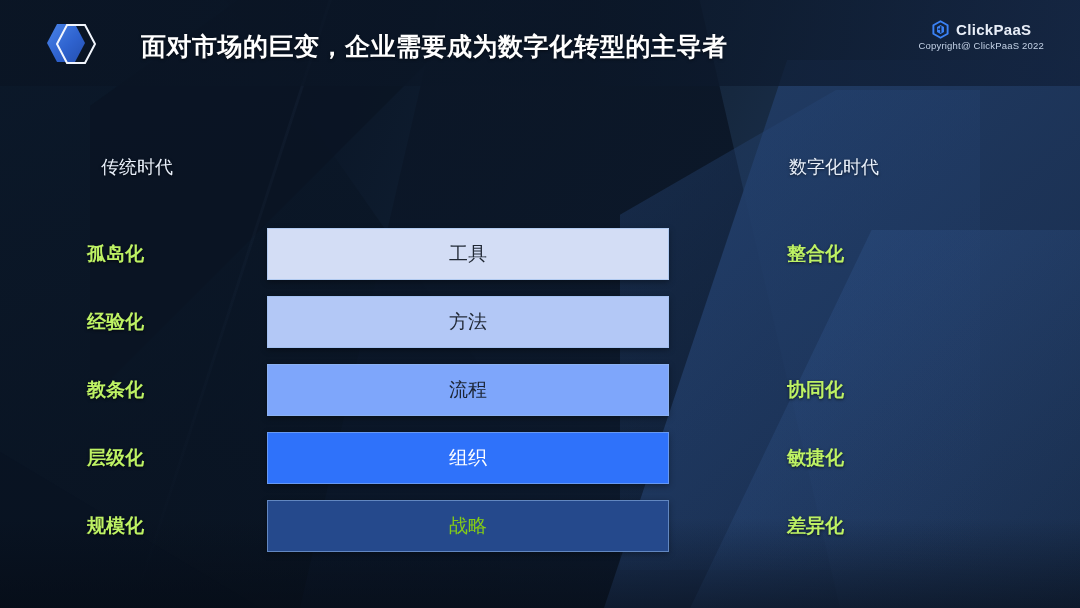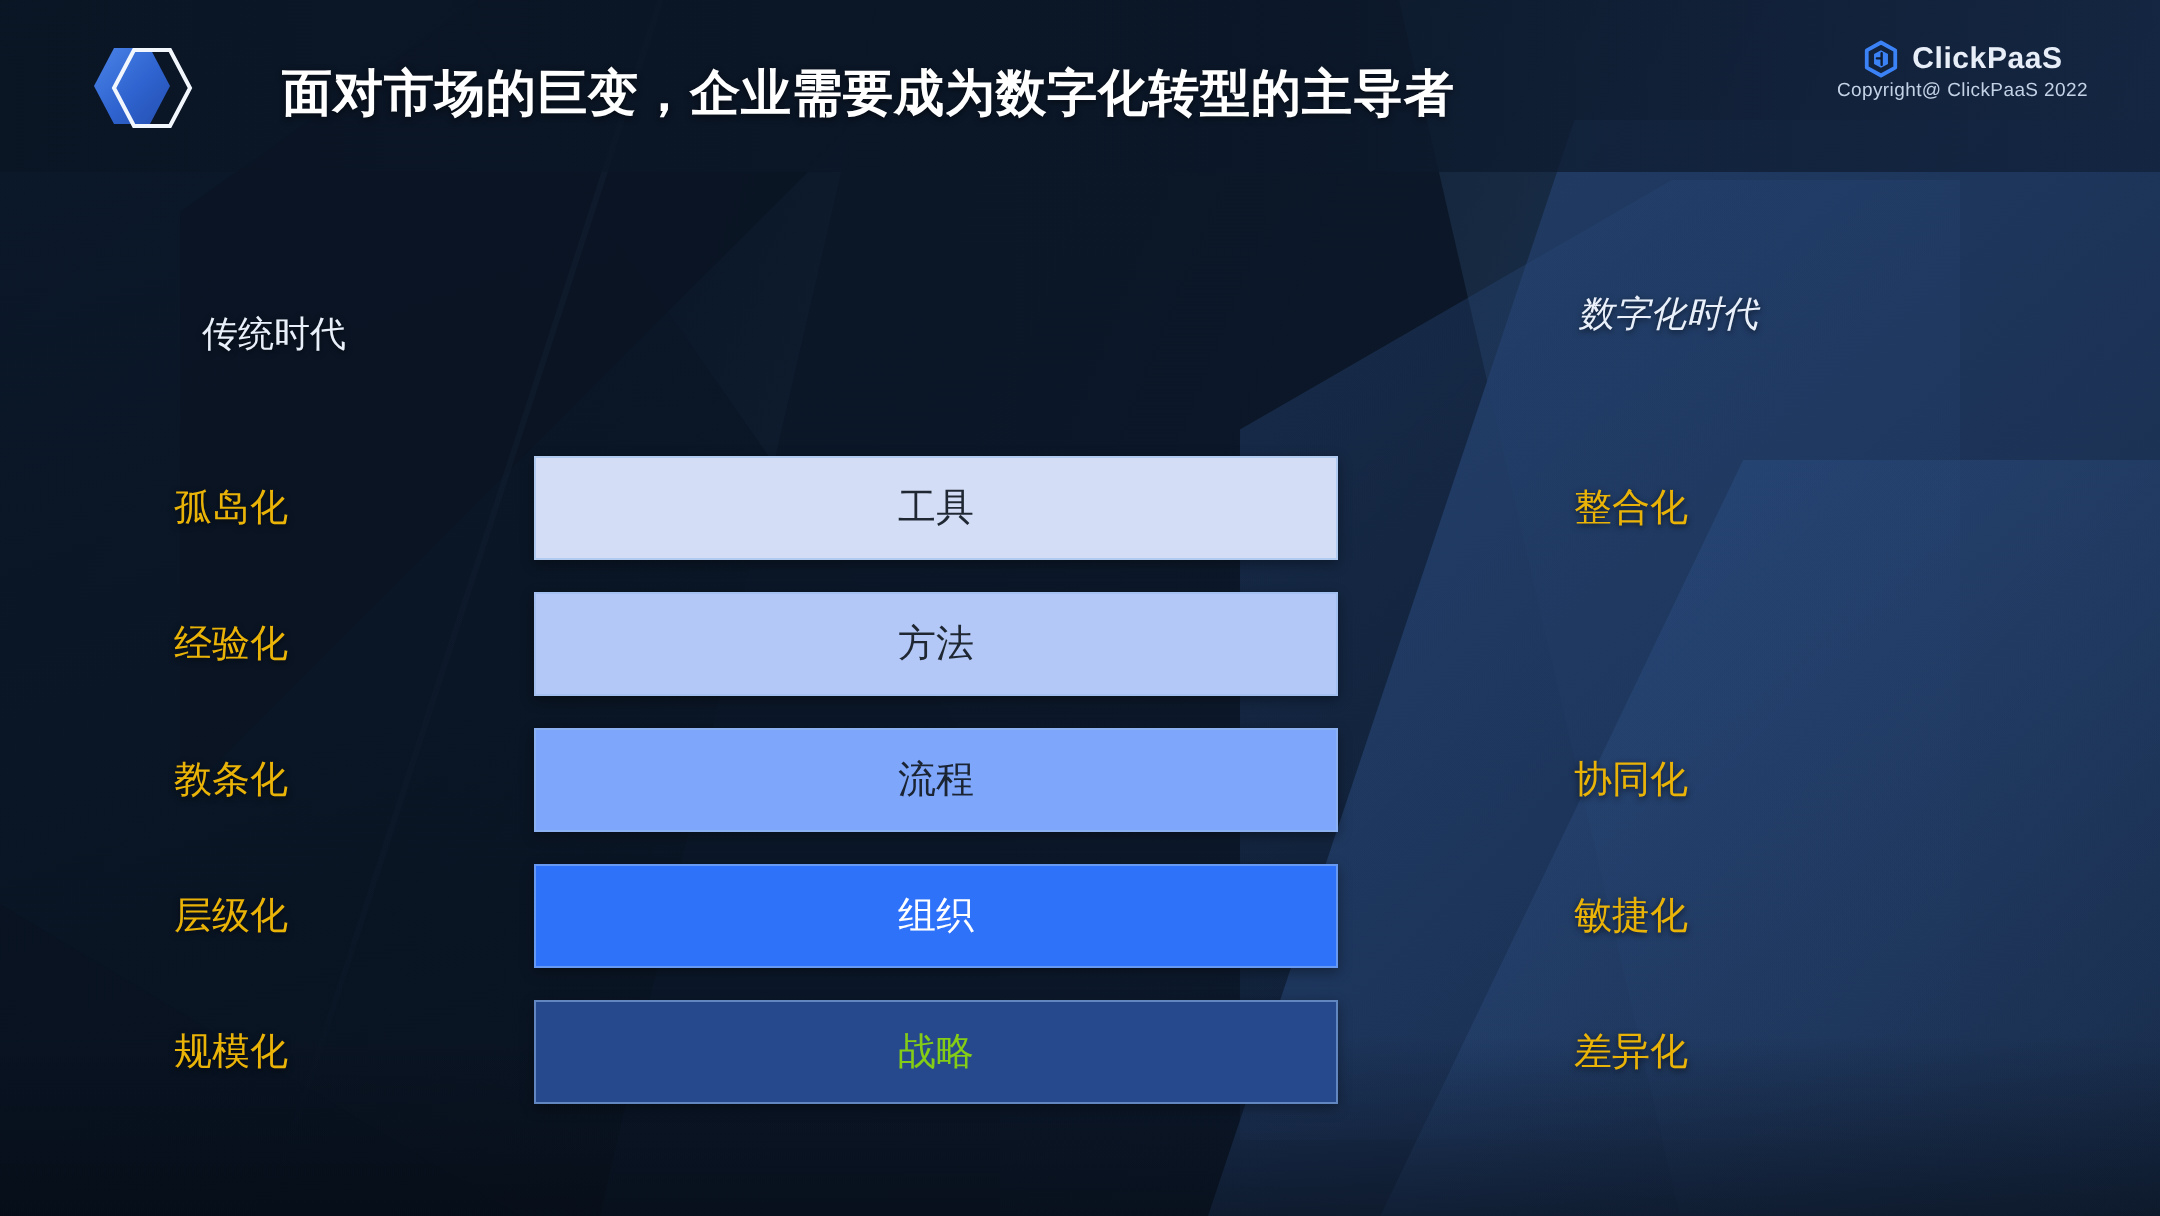--- a/index.html
+++ b/index.html
@@ -132,36 +132,36 @@
   .body-area{ position:absolute; inset:0; z-index:5; }
 
   .col-head{
     position:absolute;
     font-size:18px; color:#e9f0fa; font-weight:500;
     text-shadow:0 1px 3px rgba(0,0,0,.6);
     white-space:nowrap;
     margin-left:22px;
   }
   .col-head.left{ left:79px; top:155px; }
-  .col-head.right{ left:767px; top:145px;font-style:italic; }
+  .col-head.right{ left:767px; top:155px; }
 
   .rows{
     position:absolute; left:0; top:228px; width:1080px;
   }
   .row{
     position:relative;
     height:52px;
     margin-bottom:16px;
   }
   .row:last-child{ margin-bottom:0; }
 
   .side-label{
     position:absolute; top:0; height:52px;
     display:flex; align-items:center;
-    font-size:19px; color:#eab308; font-weight:400;
+    font-size:19px; color:#bef264; font-weight:700;
     text-shadow:0 1px 3px rgba(0,0,0,.65);
     white-space:nowrap;
   }
   .side-label.left{ left:87px; }
   .side-label.right{ left:787px; }
 
   .bar{
     position:absolute; left:267px; top:0;
     width:402px; height:52px;
     display:flex; align-items:center; justify-content:center;

